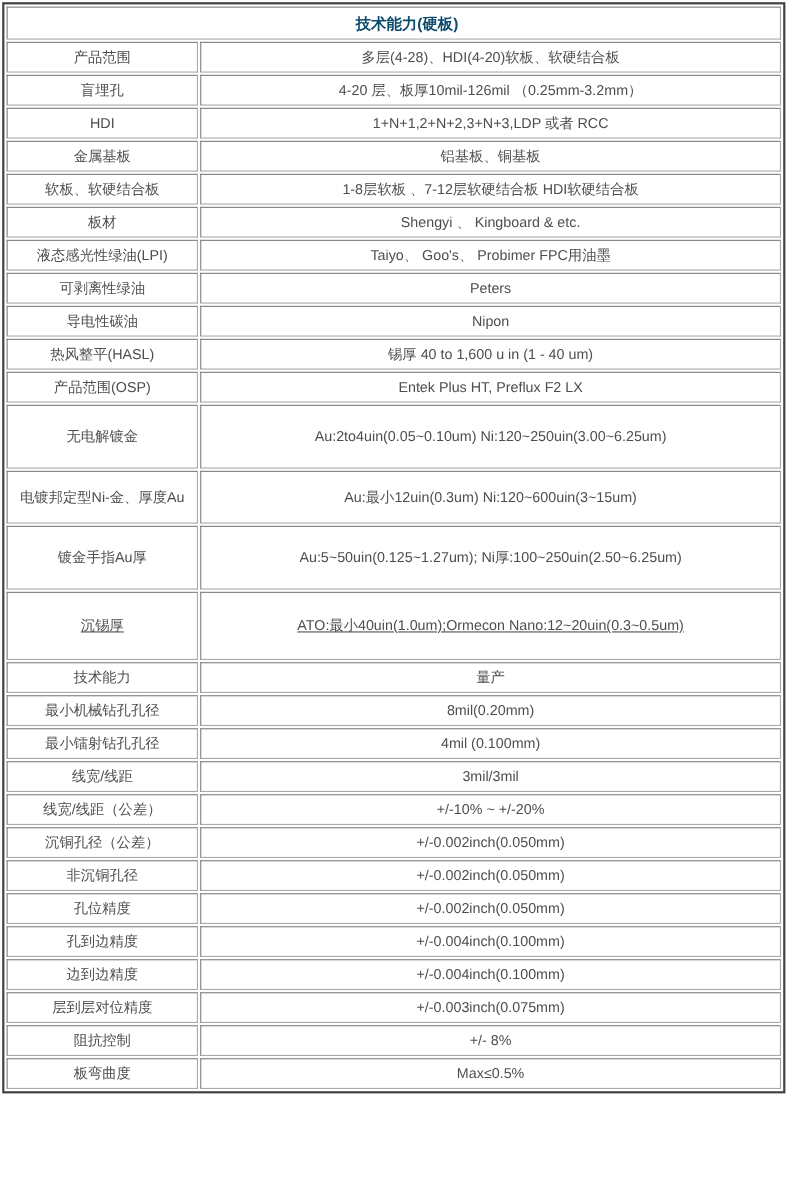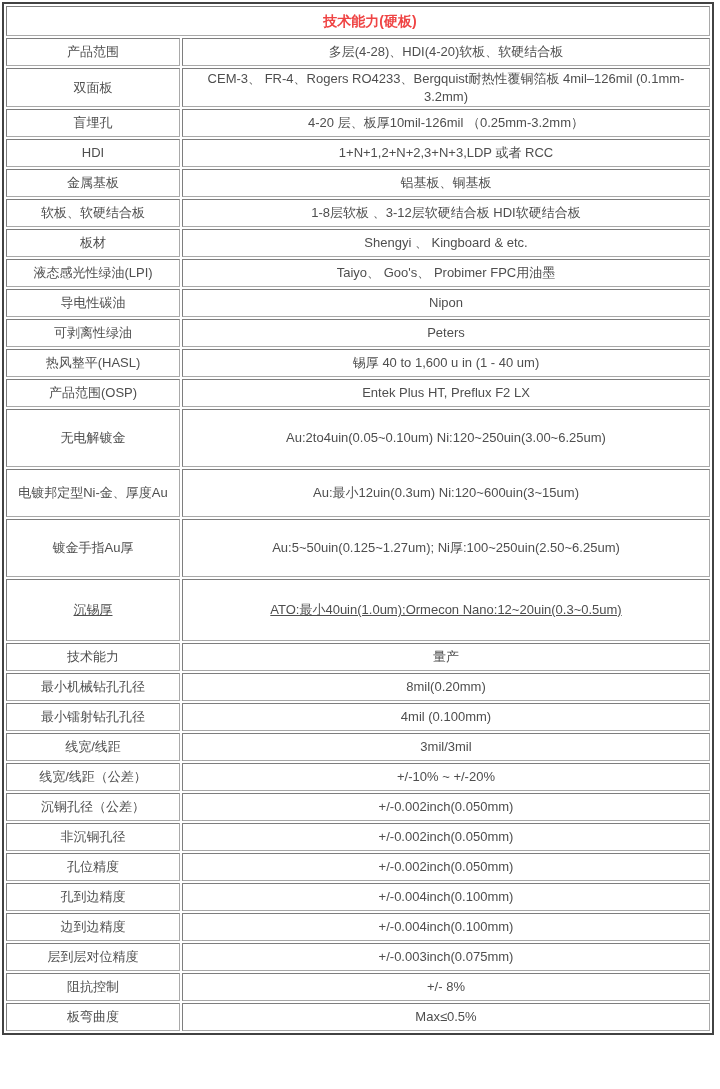--- a/index.html
+++ b/index.html
@@ -26,21 +26,21 @@
     text-align: center;
     vertical-align: middle;
     color: #4e4e4e;
     font-size: 13px;
     padding: 1px 8px;
     height: 24px;
     line-height: 1.35;
   }
   tr.title-row td {
     font-weight: bold;
-    color: #ef4444;
+    color: #0c4a6e;
     font-size: 14px;
     height: 26px;
     padding-left: 32px;
   }
   td.lbl { width: 156px; }
   tr.h44 td { height: 44px; }
   tr.h54 td { height: 54px; margin-left: 19px; }
   tr.h58 td { height: 58px; text-decoration: underline; }
 </style>
 </head>
@@ -50,54 +50,50 @@
   <table class="spec">
     <tbody>
       <tr class="title-row">
         <td colspan="2">技术能力(硬板)</td>
       </tr>
       <tr>
         <td class="lbl">产品范围</td>
         <td>多层(4-28)、HDI(4-20)软板、软硬结合板</td>
       </tr>
       <tr>
-        <td class="lbl">双面板</td>
-        <td>CEM-3、 FR-4、Rogers RO4233、Bergquist耐热性覆铜箔板 4mil–126mil (0.1mm-3.2mm)</td>
-      </tr>
-      <tr>
         <td class="lbl">盲埋孔</td>
         <td>4-20 层、板厚10mil-126mil （0.25mm-3.2mm）</td>
       </tr>
       <tr>
         <td class="lbl">HDI</td>
         <td>1+N+1,2+N+2,3+N+3,LDP 或者 RCC</td>
       </tr>
       <tr>
         <td class="lbl">金属基板</td>
         <td>铝基板、铜基板</td>
       </tr>
       <tr>
         <td class="lbl">软板、软硬结合板</td>
-        <td>1-8层软板 、3-12层软硬结合板 HDI软硬结合板</td>
+        <td>1-8层软板 、7-12层软硬结合板 HDI软硬结合板</td>
       </tr>
       <tr>
         <td class="lbl">板材</td>
         <td>Shengyi 、 Kingboard &amp; etc.</td>
       </tr>
       <tr>
         <td class="lbl">液态感光性绿油(LPI)</td>
         <td>Taiyo、 Goo's、 Probimer FPC用油墨</td>
       </tr>
       <tr>
+        <td class="lbl">可剥离性绿油</td>
+        <td>Peters</td>
+      </tr>
+      <tr>
         <td class="lbl">导电性碳油</td>
         <td>Nipon</td>
-      </tr>
-      <tr>
-        <td class="lbl">可剥离性绿油</td>
-        <td>Peters</td>
       </tr>
       <tr>
         <td class="lbl">热风整平(HASL)</td>
         <td>锡厚 40 to 1,600 u in (1 - 40 um)</td>
       </tr>
       <tr>
         <td class="lbl">产品范围(OSP)</td>
         <td>Entek Plus HT, Preflux F2 LX</td>
       </tr>
       <tr class="h54">

